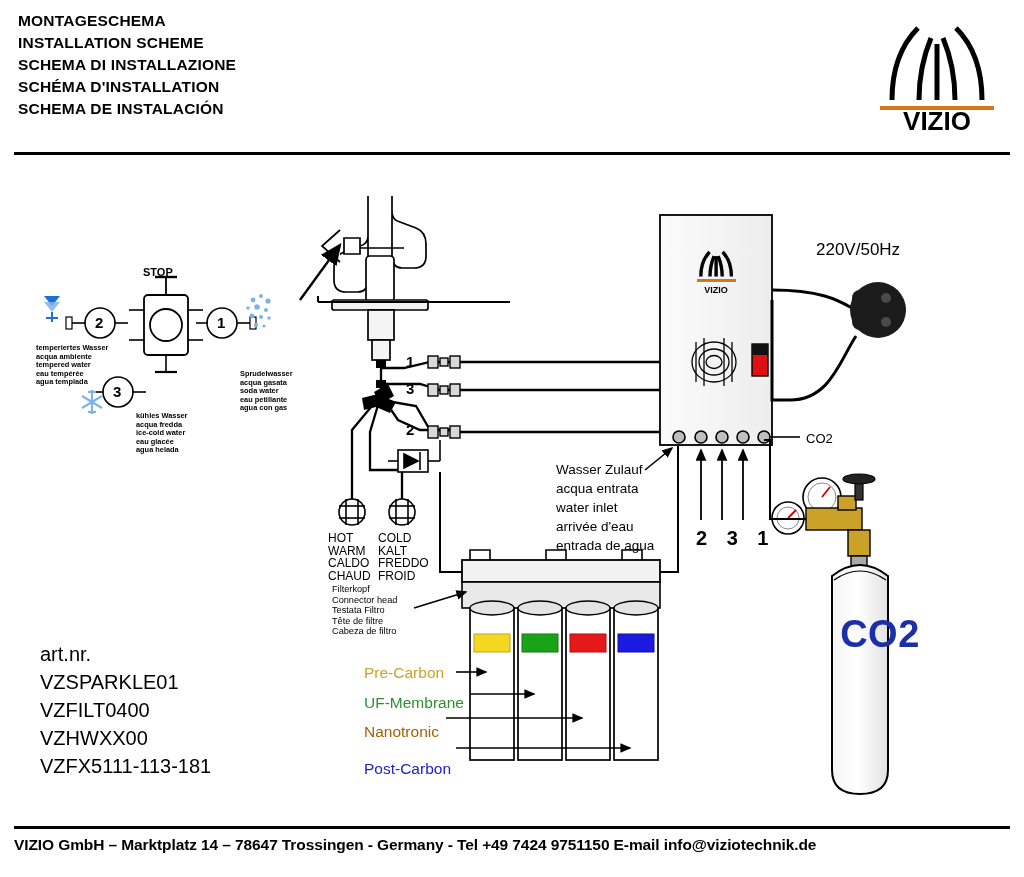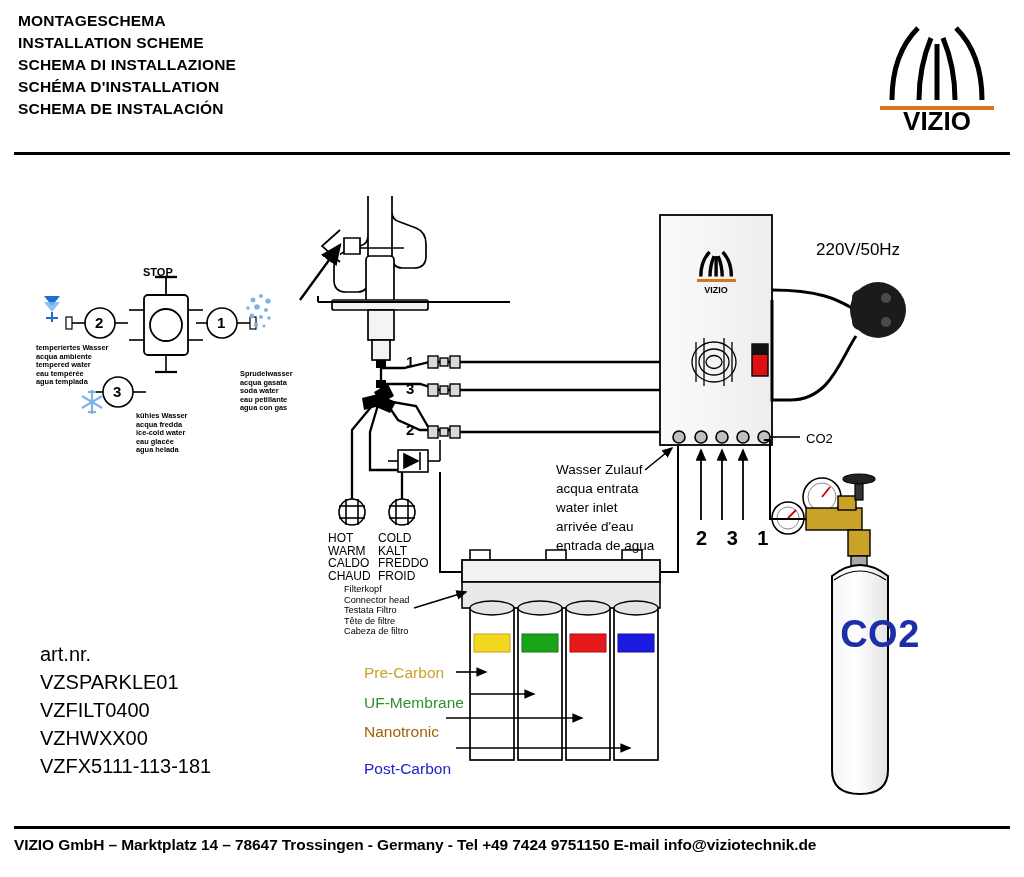--- a/index.html
+++ b/index.html
@@ -492,21 +492,21 @@
 
   <div class="hotcold" style="left:328px; top:532px; width:50px; white-space:pre;">HOT
 WARM
 CALDO
 CHAUD</div>
   <div class="hotcold" style="left:378px; top:532px; width:50px; white-space:pre;">COLD
 KALT
 FREDDO
 FROID</div>
 
-  <div class="filterhead" style="white-space:pre;margin-left:12px;">Filterkopf
+  <div class="filterhead" style="white-space:pre;">Filterkopf
 Connector head
 Testata Filtro
 Tête de filtre
 Cabeza de filtro</div>
 
   <div class="filter-label" style="left:364px; top:664px; color:#c9a227;">Pre-Carbon</div>
   <div class="filter-label" style="left:364px; top:694px; color:#2f8f2f;">UF-Membrane</div>
   <div class="filter-label" style="left:364px; top:723px; color:#a16207;">Nanotronic</div>
   <div class="filter-label" style="left:364px; top:748px; color:#2020cc;margin-top:12px;">Post-Carbon</div>
 

